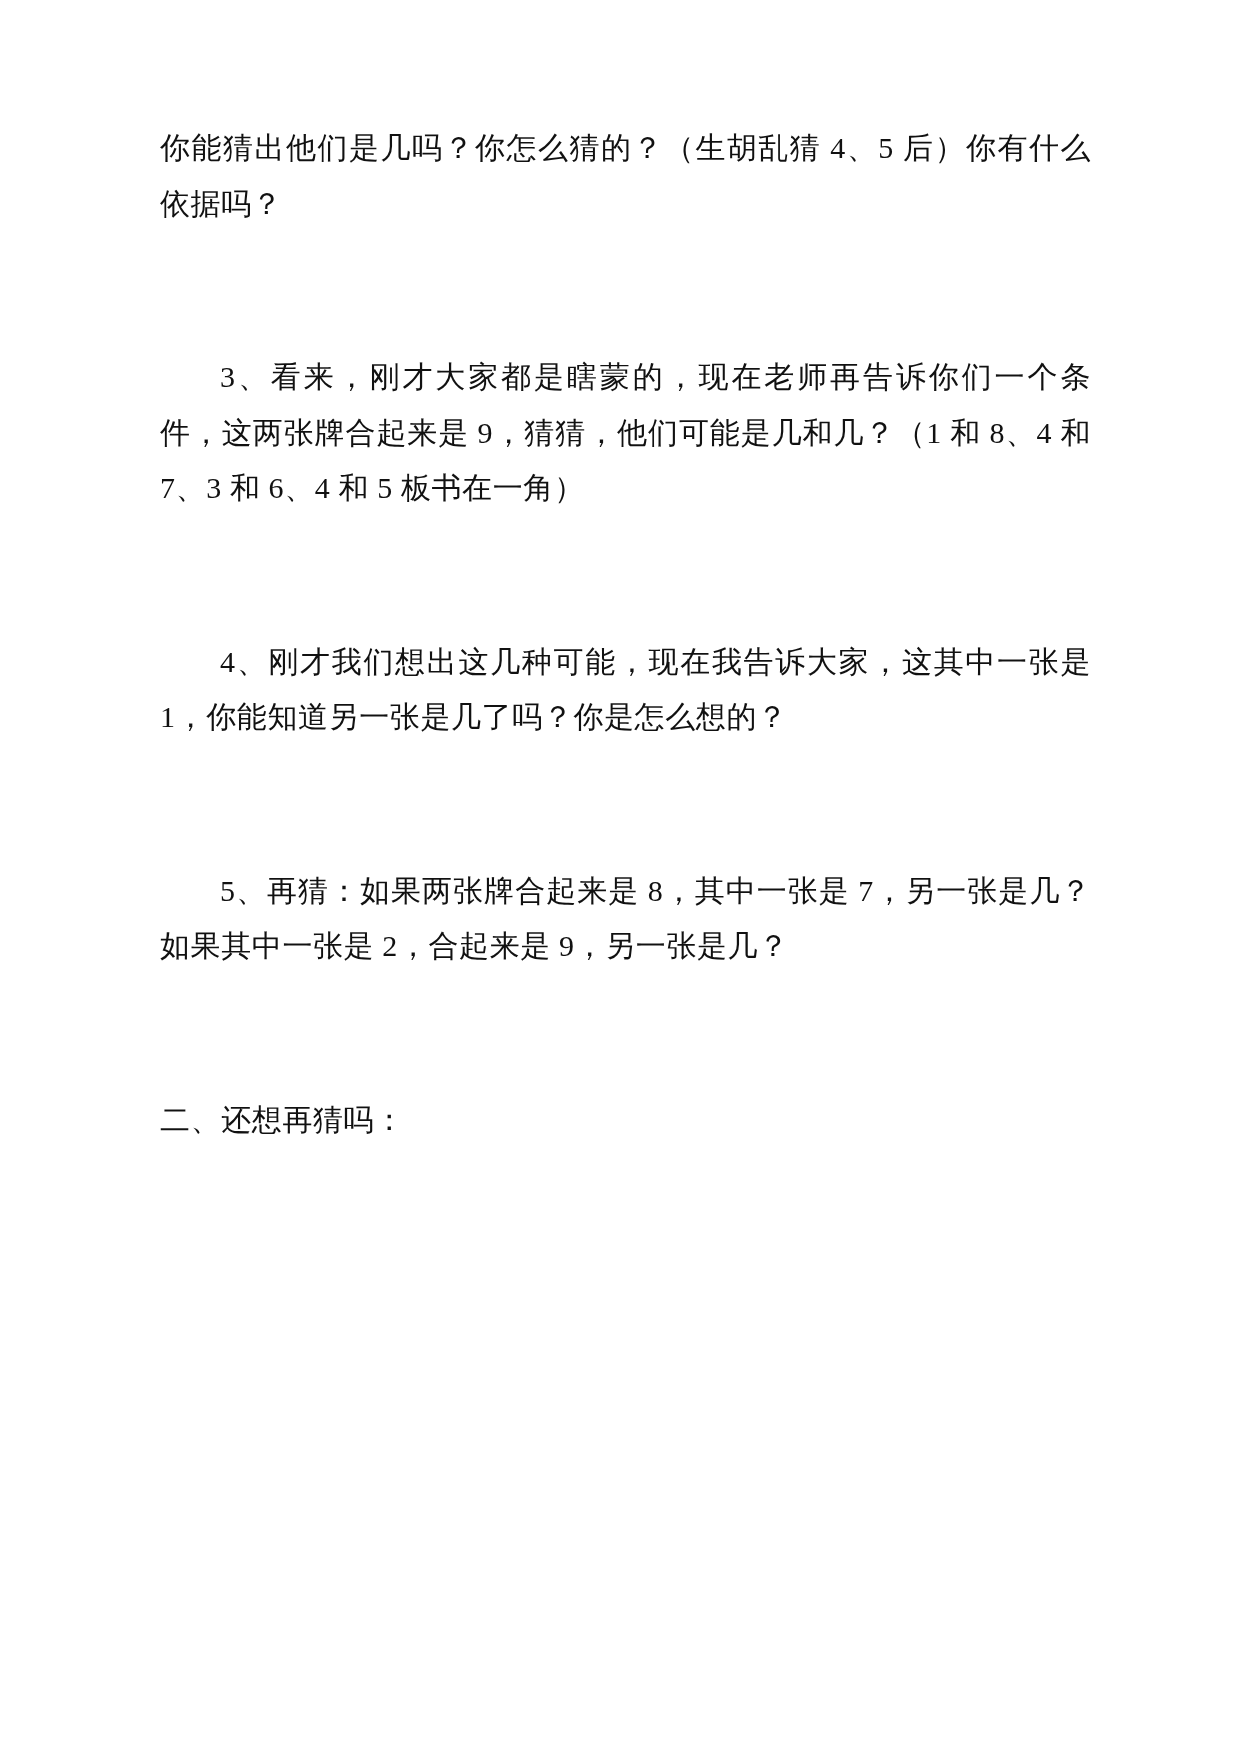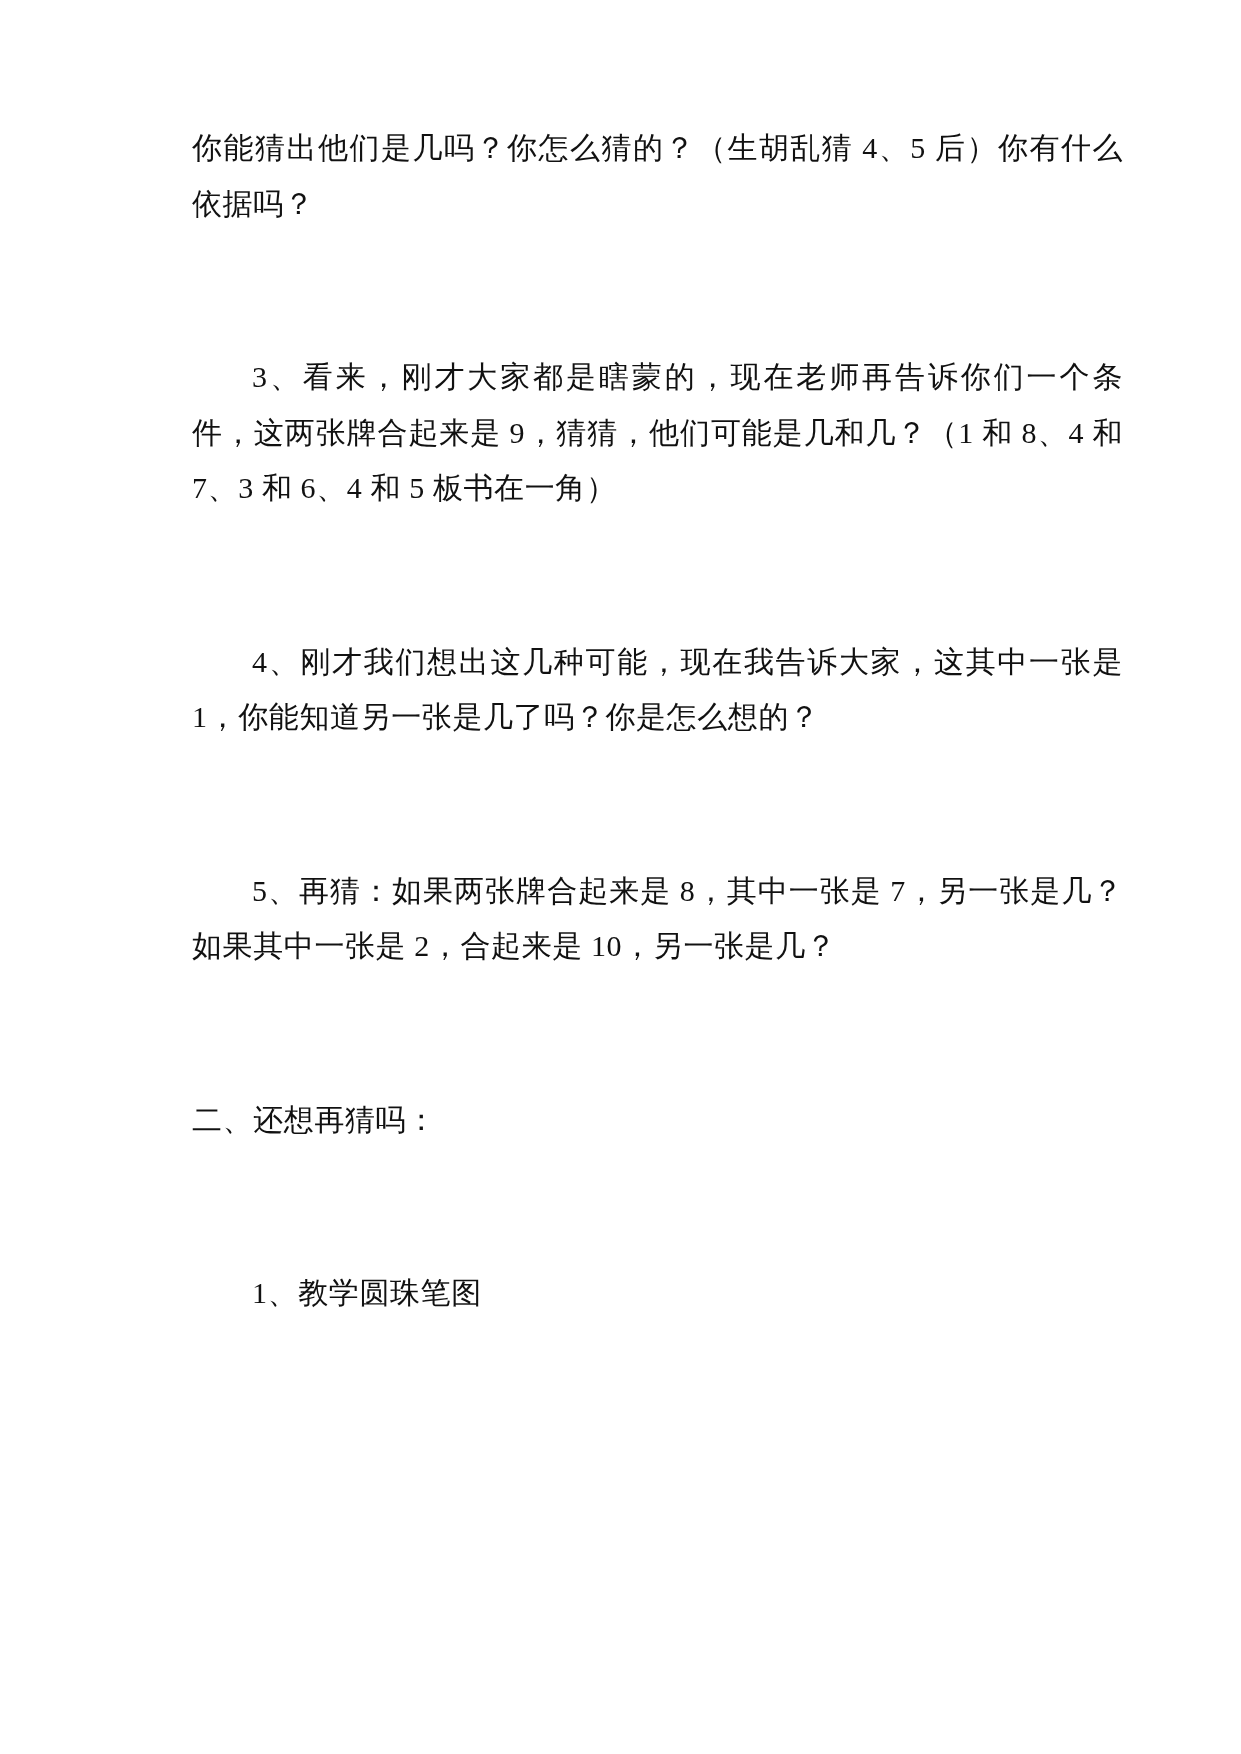--- a/index.html
+++ b/index.html
@@ -17,21 +17,20 @@
   }
   .page {
     box-sizing: border-box;
     width: 1241px;
     height: 1754px;
     padding: 120px 150px 100px 160px;
     background: #ffffff;
   }
   .doc-body {
     width: 100%;
-    margin-left: 32px;
   }
   p.para {
     margin: 0;
     font-size: 30px;
     line-height: 1.85;
     letter-spacing: 0.6px;
     text-align: justify;
     color: #111111;
   }
   p.indent {
@@ -50,27 +49,26 @@
     <div class="gap-lg"></div>
 
     <p class="para indent">3、看来，刚才大家都是瞎蒙的，现在老师再告诉你们一个条件，这两张牌合起来是 9，猜猜，他们可能是几和几？（1 和 8、4 和 7、3 和 6、4 和 5 板书在一角）</p>
 
     <div class="gap-lg"></div>
 
     <p class="para indent">4、刚才我们想出这几种可能，现在我告诉大家，这其中一张是 1，你能知道另一张是几了吗？你是怎么想的？</p>
 
     <div class="gap-lg"></div>
 
-    <p class="para indent">5、再猜：如果两张牌合起来是 8，其中一张是 7，另一张是几？如果其中一张是 2，合起来是 10，另一张是几？</p>
+    <p class="para indent">5、再猜：如果两张牌合起来是 8，其中一张是 7，另一张是几？如果其中一张是 2，合起来是 9，另一张是几？</p>
 
     <div class="gap-lg"></div>
 
     <p class="para">二、还想再猜吗：</p>
 
     <div class="gap-lg"></div>
 
-    <p class="para indent">1、教学圆珠笔图</p>
 
     <div class="gap-lg"></div>
 
 
   </div>
 </div>
 
 </body></html>

